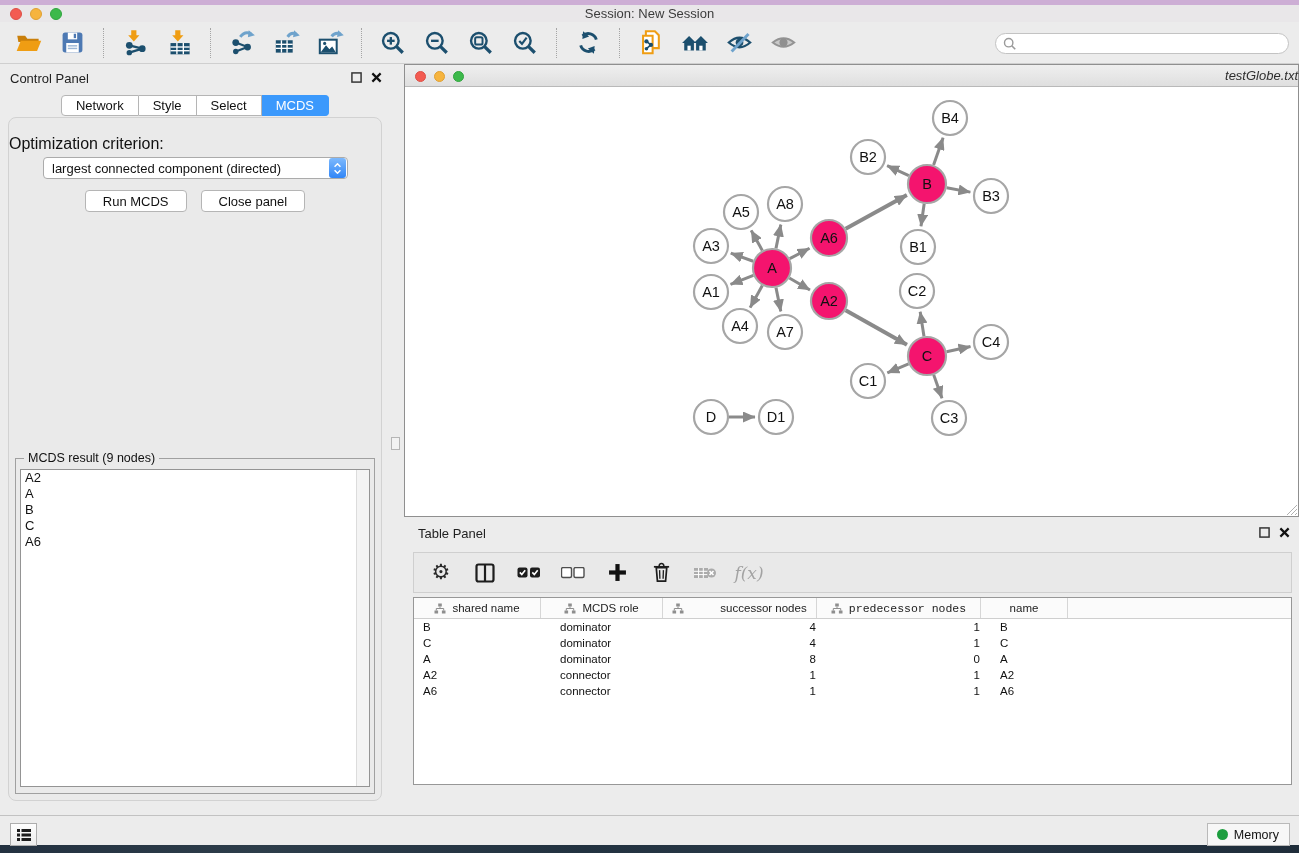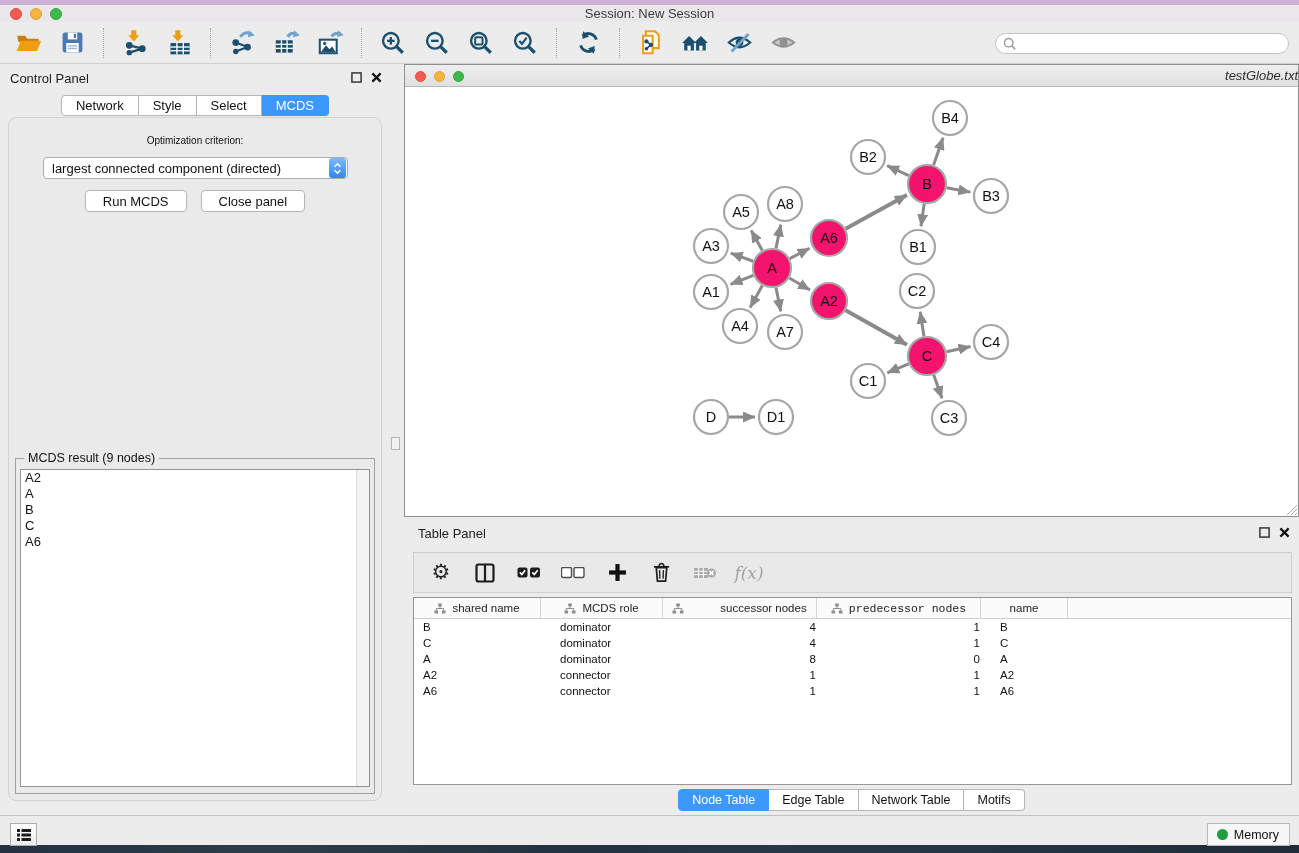--- a/index.html
+++ b/index.html
@@ -36,21 +36,21 @@
   #cp-title { left:10px; top:7px; font-size:13px; color:#222; }
   .panel-ctls { display:flex; gap:9px; align-items:center; }
   #cp-ctls { right:8px; top:8px; }
   .tabrow { display:flex; justify-content:center; }
   #cp-tabs { left:0; top:31px; width:100%; }
   .seg-tab { height:21px; line-height:19px; padding:0 14px; font-size:13px; background:#fff; border:1px solid #b5b5b5; border-left:none; color:#111;text-align:right; }
   .seg-tab:first-child { border-left:1px solid #b5b5b5; border-radius:4px 0 0 4px; }
   .seg-tab:last-child { border-radius:0 4px 4px 0; }
   .seg-tab.sel { background:#3b99fc; border-color:#3b99fc; color:#fff; }
   #cp-content { left:8px; top:53px; width:374px; height:684px; background:#eaeaea; border:1px solid #d2d2d2; border-radius:8px; }
-  #opt-label { left:0; top:17px; width:100%; text-align:center; font-size:10px; color:#111; }
+  #opt-label { left:0; top:17px; width:100%; text-align:left; font-size:16px; color:#111; }
   #mcds-select { left:34px; top:39px; width:305px; height:22px; background:#fff; border:1px solid #ababab; border-radius:4px;
     display:flex; align-items:center; }
   #mcds-select .val { flex:1; font-size:13px; padding-left:8px; color:#111; white-space:nowrap; }
   #mcds-select .stepper { width:17px; height:20px; border-radius:3px; margin-right:1px;
     background:linear-gradient(#7db9fd,#3186f7); display:flex; flex-direction:column; align-items:center; justify-content:center; gap:1px; }
   .btnrow { left:0; top:72px; width:100%; display:flex; justify-content:center; gap:14px; }
   .pbtn { height:22px; padding:0 17px; font-size:13px; color:#111; background:#fff; border:1px solid #b5b5b5; border-radius:4px; }
   #result-box { left:6px; top:340px; width:360px; height:336px; border:1px solid #a0a0a0; background:#eaeaea; }
   #result-legend { left:8px; top:-8px; background:#eaeaea; padding:0 4px; font-size:12.5px; color:#111; }
   #result-list { left:4px; top:10px; right:4px; bottom:6px; background:#fff; border:1px solid #949494; overflow:hidden; }
@@ -607,26 +607,20 @@
         </div>
         <div class="trow">
           <div class="td l" style="width: 137px;">A6</div>
           <div class="td l" style="width: 122px;">connector</div>
           <div class="td r" style="width: 154px;">1</div>
           <div class="td r" style="width: 164px;">1</div>
           <div class="td l" style="width: 87px;">A6</div>
         </div>
       </div>
   </div>
-  <div class="abs tabrow" id="tp-tabs">
-      <div class="seg-tab sel">Node Table</div>
-      <div class="seg-tab">Edge Table</div>
-      <div class="seg-tab">Network Table</div>
-      <div class="seg-tab">Motifs</div>
-    </div>
 </div>
 
 <div class="abs" id="status-bar">
   <button class="abs" id="statuslist-btn">
     <svg viewBox="0 0 16 14" width="16" height="14">
       <g fill="#1d1d1d">
         <rect x="1" y="1" width="3" height="3"></rect>
           <rect x="5.5" y="1" width="9.5" height="3"></rect>
         <rect x="1" y="5.5" width="3" height="3"></rect>
           <rect x="5.5" y="5.5" width="9.5" height="3"></rect>

